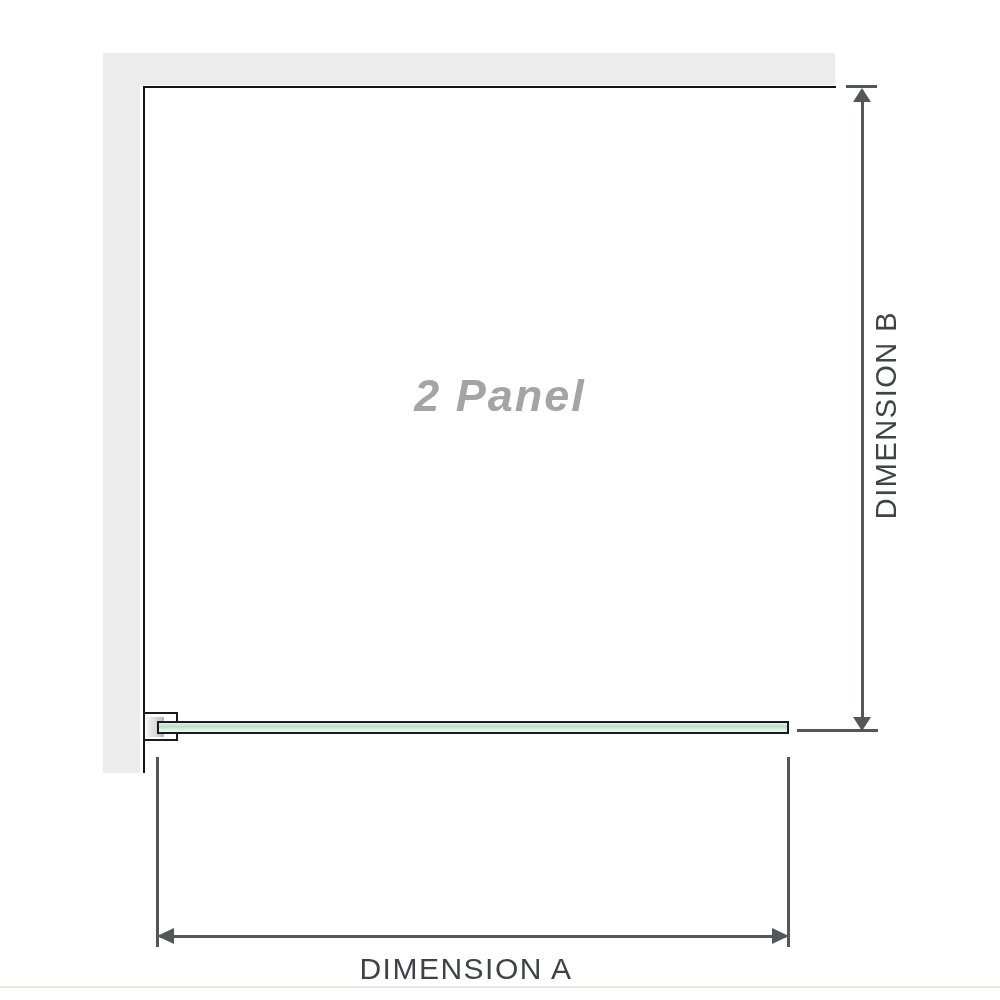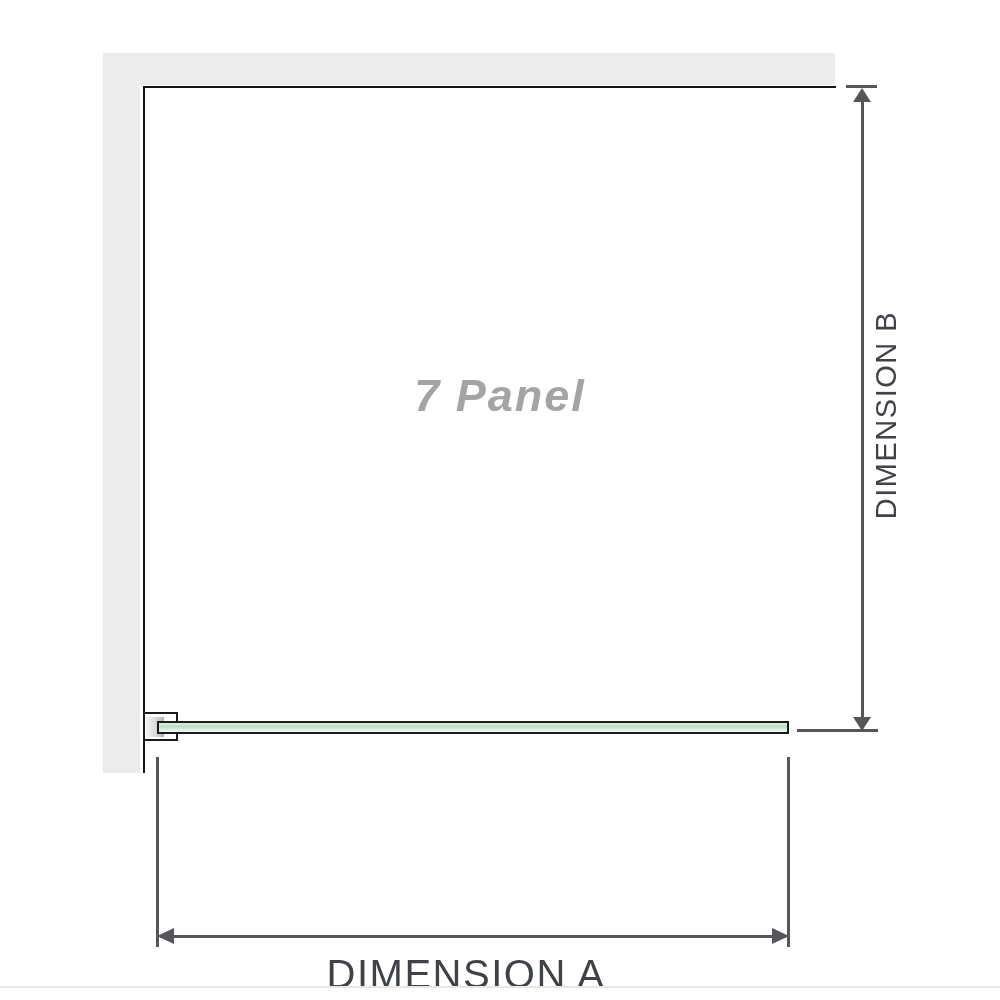--- a/index.html
+++ b/index.html
@@ -97,42 +97,42 @@
   }
   .arrow-right {
     left:772px; top:928px; width:0; height:0;
     border-top:8.5px solid transparent;
     border-bottom:8.5px solid transparent;
     border-left:17px solid var(--line);
   }
   .dima-label {
     left:316px; top:952px; width:300px;
     text-align:center;
-    font-size:40px;
+    font-size:30px;
     font-weight:300;
     letter-spacing:1.5px;
     color: var(--label_text);
     white-space:nowrap;
   }
 
   
   .baseline { left:0; top:986px; width:1000px; height:2px; background: var(--baseline); }
 </style>
 </head>
 <body>
 
 <div class="stage">
 
   <div class="abs wall-top"></div>
   <div class="abs wall-left"></div>
 
   <div class="abs panel-border-top"></div>
   <div class="abs panel-border-left"></div>
 
-  <div class="abs panel-label">7 Panel</div>
+  <div class="abs panel-label">2 Panel</div>
 
   <div class="abs bracket"></div>
   <div class="abs bracket-pad"></div>
   <div class="abs glass"></div>
 
   <div class="abs dimb-tick-top"></div>
   <div class="abs dimb-tick-bottom"></div>
   <div class="abs dimb-line"></div>
   <div class="abs arrow-up"></div>
   <div class="abs arrow-down"></div>

